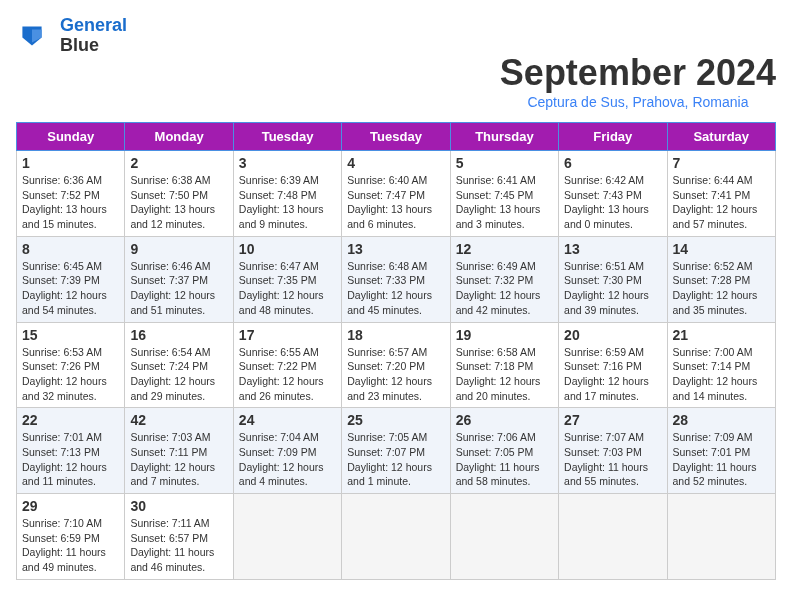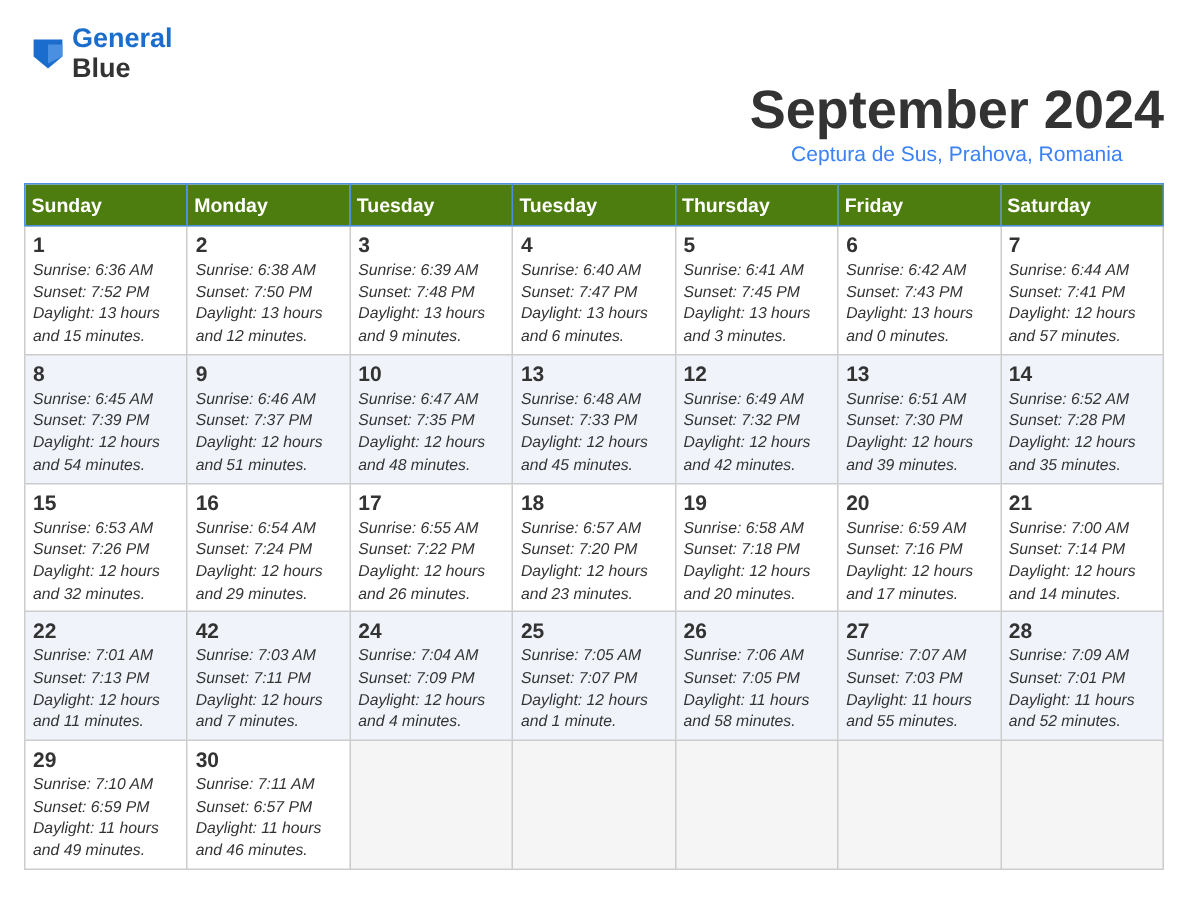--- a/index.html
+++ b/index.html
@@ -12,21 +12,21 @@
     }
     .header {
       display: flex;
       align-items: flex-start;
       justify-content: space-between;
       margin-bottom: 12px;
     }
     .logo {
       display: flex;
       align-items: center;
-      gap: 0;
+      gap: 12px;
     }
     .logo-text {
       font-size: 18px;
       font-weight: bold;
       color: #333;
       line-height: 1.1;
     }
     .logo-text span { color: #1a6dcc; }
     .logo-icon {
       width: 32px;
@@ -44,26 +44,26 @@
     .location {
       font-size: 14px;
       color: #3b82f6;
       text-align: center;
     }
     .calendar {
       width: 100%;
       border-collapse: collapse;
     }
     .calendar th {
-      background: #4d7c0f;
+      background: #a21caf;
       color: #fff;
       font-size: 13px;
       font-weight: bold;
       padding: 6px 4px;
-      text-align: left;
+      text-align: center;
       border: 1px solid #4a90e2;
     }
     .calendar td {
       vertical-align: top;
       border: 1px solid #ccc;
       padding: 4px 5px;
       width: 108px;
       min-height: 80px;
       font-size: 11px;
       color: #333;
@@ -74,21 +74,20 @@
     }
     .day-num {
       font-size: 14px;
       font-weight: bold;
       margin-bottom: 2px;
     }
     .day-info {
       font-size: 10.5px;
       line-height: 1.4;
       color: #333;
-      font-style: italic;
     }
     .row-shaded td {
       background: #f0f4fa;
     }
   </style>
 </head>
 <body>
 
 <div class="header">
   <div class="logo">

